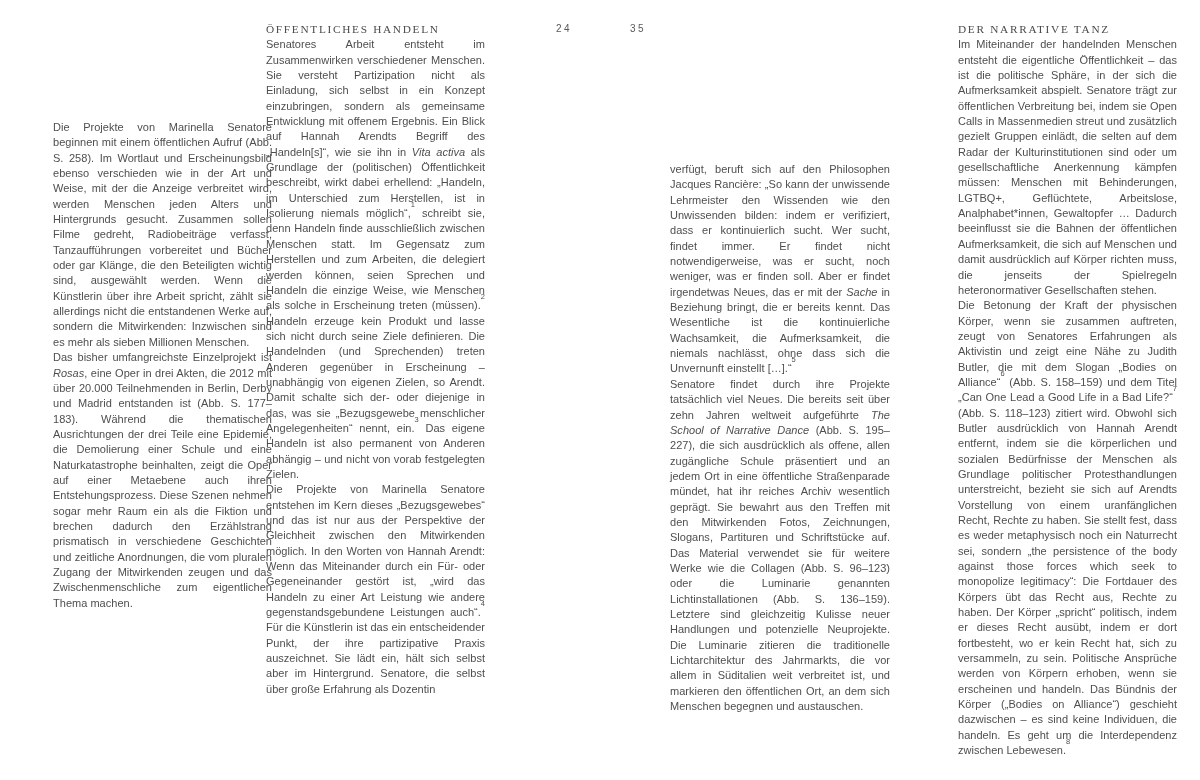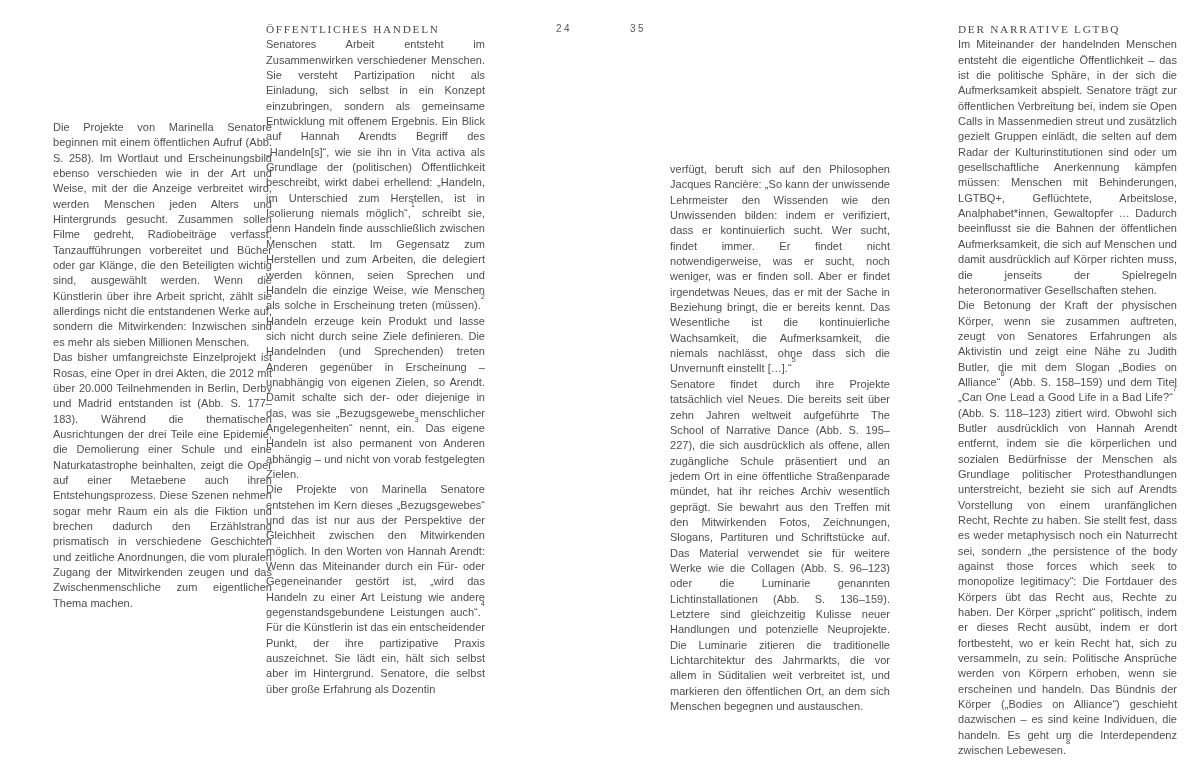--- a/index.html
+++ b/index.html
@@ -28,21 +28,21 @@
     font-weight: 400;
     letter-spacing: 1.7px;
     margin: 0;
     line-height: 15.35px;
     text-align: left;
     color: #4a4a4a;
     white-space: nowrap;
     font-family: Liberation Serif, serif;
   }
   .col p { margin: 0; text-align-last: left; }
-  .it  { }
+  .it  { font-style: italic; }
   .sup {
     font-size: 7.5px;
     line-height: 0;
     vertical-align: top;
     position: relative;
     top: -1px;
     letter-spacing: 0;
   }
   .pagenum {
     position: absolute;
@@ -82,18 +82,18 @@
 
 <div id="col3" class="col">
 
   <div>
       <p><span>verfügt, beruft sich auf den Philosophen Jacques Rancière: „So kann der unwissende Lehrmeister den Wissenden wie den Unwissenden bilden: indem er verifiziert, dass er kontinuierlich sucht. Wer sucht, findet immer. Er findet nicht notwendigerweise, was er sucht, noch weniger, was er finden soll. Aber er findet irgendetwas Neues, das er mit der </span><span class="it">Sache</span><span> in Beziehung bringt, die er bereits kennt. Das Wesentliche ist die kontinuierliche Wachsamkeit, die Aufmerksamkeit, die niemals nachlässt, ohne dass sich die Unvernunft einstellt […].“</span><span class="sup">5</span></p>
       <p><span>Senatore findet durch ihre Projekte tatsächlich viel Neues. Die bereits seit über zehn Jahren weltweit aufgeführte </span><span class="it">The School of Narrative Dance</span><span> (Abb. S. 195–227), die sich ausdrücklich als offene, allen zugängliche Schule präsentiert und an jedem Ort in eine öffentliche Straßenparade mündet, hat ihr reiches Archiv wesentlich geprägt. Sie bewahrt aus den Treffen mit den Mitwirkenden Fotos, Zeichnungen, Slogans, Partituren und Schriftstücke auf. Das Material verwendet sie für weitere Werke wie die Collagen (Abb. S. 96–123) oder die Luminarie genannten Lichtinstallationen (Abb. S. 136–159). Letztere sind gleichzeitig Kulisse neuer Handlungen und potenzielle Neuprojekte. Die Luminarie zitieren die traditionelle Lichtarchitektur des Jahrmarkts, die vor allem in Süditalien weit verbreitet ist, und markieren den öffentlichen Ort, an dem sich Menschen begegnen und austauschen.</span></p>
     </div>
 </div>
 
 <div id="col4" class="col">
-  <h2>DER NARRATIVE LGTBQ</h2>
+  <h2>DER NARRATIVE TANZ</h2>
   <div>
       <p><span>Im Miteinander der handelnden Menschen entsteht die eigentliche Öffentlichkeit – das ist die politische Sphäre, in der sich die Aufmerksamkeit abspielt. Senatore trägt zur öffentlichen Verbreitung bei, indem sie Open Calls in Massenmedien streut und zusätzlich gezielt Gruppen einlädt, die selten auf dem Radar der Kulturinstitutionen sind oder um gesellschaftliche Anerkennung kämpfen müssen: Menschen mit Behinderungen, LGTBQ+, Geflüchtete, Arbeitslose, Analphabet*innen, Gewaltopfer … Dadurch beeinflusst sie die Bahnen der öffentlichen Aufmerksamkeit, die sich auf Menschen und damit ausdrücklich auf Körper richten muss, die jenseits der Spielregeln heteronormativer Gesellschaften stehen.</span></p>
       <p><span>Die Betonung der Kraft der physischen Körper, wenn sie zusammen auftreten, zeugt von Senatores Erfahrungen als Aktivistin und zeigt eine Nähe zu Judith Butler, die mit dem Slogan „Bodies on Alliance“</span><span class="sup">6</span><span> (Abb. S. 158–159) und dem Titel „Can One Lead a Good Life in a Bad Life?“</span><span class="sup">7</span><span> (Abb. S. 118–123) zitiert wird. Obwohl sich Butler ausdrücklich von Hannah Arendt entfernt, indem sie die körperlichen und sozialen Bedürfnisse der Menschen als Grundlage politischer Protesthandlungen unterstreicht, bezieht sie sich auf Arendts Vorstellung von einem uranfänglichen Recht, Rechte zu haben. Sie stellt fest, dass es weder metaphysisch noch ein Naturrecht sei, sondern „the persistence of the body against those forces which seek to monopolize legitimacy“: Die Fortdauer des Körpers übt das Recht aus, Rechte zu haben. Der Körper „spricht“ politisch, indem er dieses Recht ausübt, indem er dort fortbesteht, wo er kein Recht hat, sich zu versammeln, zu sein. Politische Ansprüche werden von Körpern erhoben, wenn sie erscheinen und handeln. Das Bündnis der Körper („Bodies on Alliance“) geschieht dazwischen – es sind keine Individuen, die handeln. Es geht um die Interdependenz zwischen Lebewesen.</span><span class="sup">8</span></p>
     </div>
 </div>
 
 </body></html>

